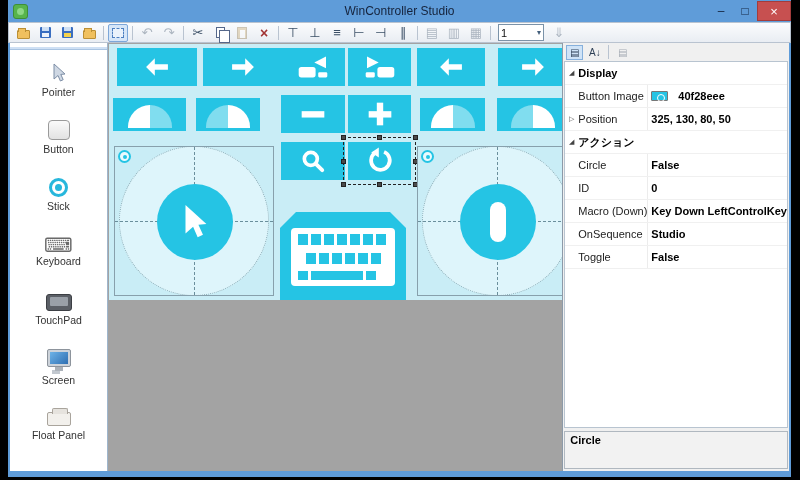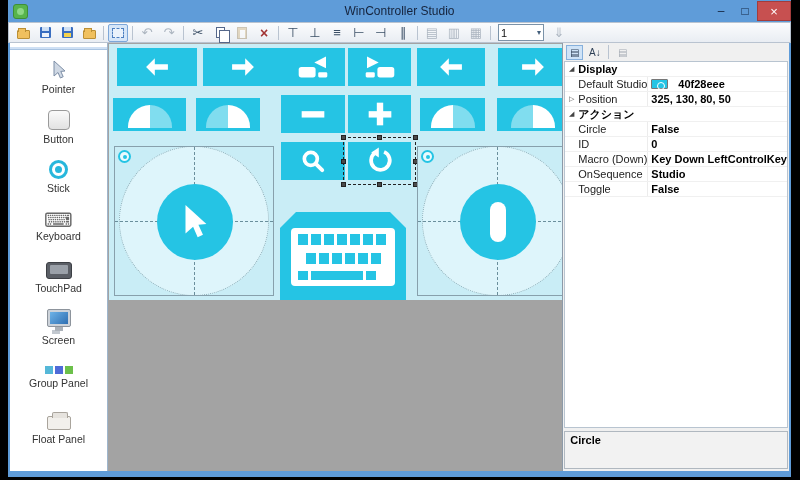--- a/index.html
+++ b/index.html
@@ -138,21 +138,21 @@
   #props { flex:0 0 178px; background:#f0f0f0; border-left:1px solid #8d9aa8;
            display:flex; flex-direction:column; }
   #ptoolbar { flex:0 0 18px; display:flex; align-items:center; gap:3px; padding:1px 3px;
               background:#f0f0f0; }
   .pti { width:17px; height:15px; display:flex; align-items:center; justify-content:center;
          font-size:10px; color:#2d3f55; }
   .pti.active { background:#cfe3f7; border:1px solid #86b0dc; }
   .pti.dis { opacity:.4; }
   #pgrid { flex:1; background:#fff; border:1px solid #b8c4d0; margin:0 1px;
            overflow:hidden; font-size:11px; }
-  .prow { height:15px; display:flex; align-items:center; border-bottom:1px solid #f0f0f0;
+  .prow { height:23px; display:flex; align-items:center; border-bottom:1px solid #f0f0f0;
           white-space:nowrap; }
   .prow .exp { width:13px; text-align:center; font-size:7px; color:#444; flex:0 0 13px; }
   .prow.group { font-weight:bold; color:#000; }
   .pname { flex:0 0 70px; overflow:hidden; color:#222; border-right:1px solid #ececec;
            height:100%; display:flex; align-items:center; }
   .pval { flex:1; overflow:hidden; font-weight:bold; color:#000; display:flex;
           align-items:center; gap:10px; padding-left:3px; }
   .thumb { width:17px; height:10px; background:#25c4e4; border:1px solid #777;
            border-radius:1px; position:relative; flex:0 0 17px; }
   .thumb:after { content:""; position:absolute; left:5px; top:2px; width:6px; height:6px;
@@ -248,28 +248,20 @@
       </div>
       <div class="tool">
         <span class="ti-touch"></span>
         <div class="tlabel">TouchPad</div>
       </div>
       <div class="tool">
         <span class="ti-screen"></span>
         <div class="tlabel">Screen</div>
       </div>
       <div class="tool">
-        <span class="ti-group">
-              <i style="background:#55b8d8"></i>
-              <i style="background:#4f6bd8"></i>
-              <i style="background:#6cc04a"></i>
-            </span>
-        <div class="tlabel">Group Panel</div>
-      </div>
-      <div class="tool">
         <span class="ti-float"></span>
         <div class="tlabel">Float Panel</div>
       </div>
     </div>
 
     <div id="canvas">
       <div id="surface">
 
         <div class="cbtn" style="left:8px;top:4px;width:80px;height:38px">
           <svg width="44" height="24" viewBox="0 0 24 22">
@@ -425,21 +417,21 @@
         <div class="tbsep"></div>
         <div class="pti dis">▤</div>
       </div>
       <div id="pgrid">
         <div class="prow group">
           <span class="exp">◢</span>
           <span>Display</span>
         </div>
         <div class="prow">
           <span class="exp"></span>
-          <span class="pname">Default Studio</span>
+          <span class="pname">Button Image</span>
           <span class="pval">
                 <span class="thumb"></span>
                 <span>40f28eee</span>
               </span>
         </div>
         <div class="prow">
           <span class="exp">▷</span>
           <span class="pname">Position</span>
           <span class="pval">
                 <span>325, 130, 80, 50</span>

